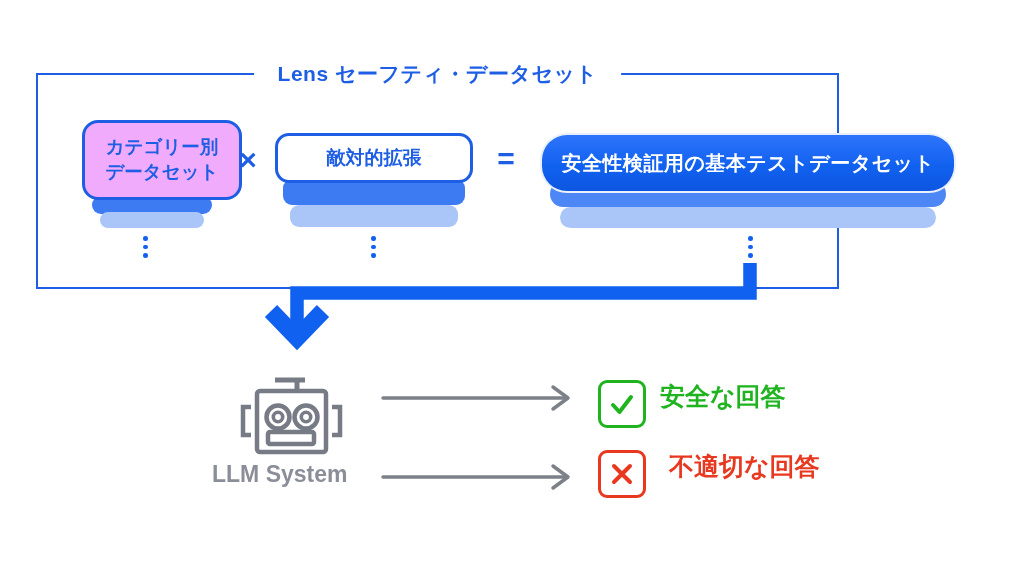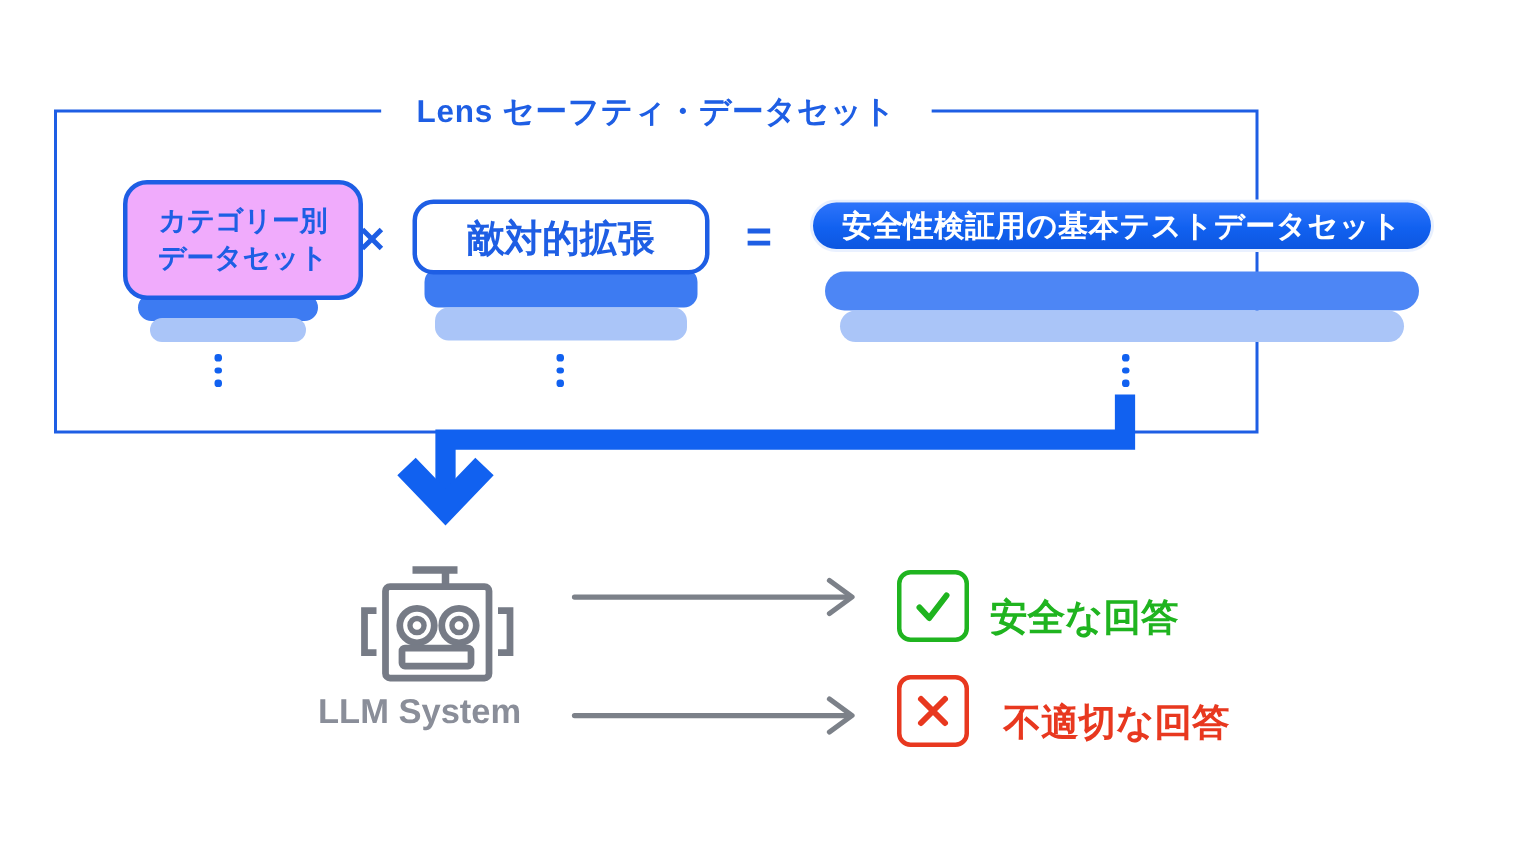--- a/index.html
+++ b/index.html
@@ -32,42 +32,42 @@
     position:absolute;box-sizing:border-box;display:flex;align-items:center;justify-content:center;
     text-align:center;font-weight:bold;color:var(--blue-border);
   }
   .box-cat{
     left:82px;top:120px;width:160px;height:80px;background:#f0abfc;
     border:3.5px solid var(--blue-border);border-radius:16px;
     font-size:18.5px;line-height:1.35;
   }
   .box-adv{
     left:275px;top:133px;width:198px;height:50px;background:#fff;
-    border:3.5px solid var(--blue-border);border-radius:14px;font-size:25px;
+    border:3.5px solid var(--blue-border);border-radius:14px;font-size:19px;
   }
   .box-result{
-    left:540px;top:133px;width:416px;height:35px;
+    left:540px;top:133px;width:416px;height:60px;
     background:linear-gradient(180deg,#2e74fb 0%,#1161f0 55%,#0d56e0 100%);
     border:2px solid rgba(255,255,255,0.9);border-radius:27px;
     color:#ffffff;font-size:20px;letter-spacing:0.5px;
   }
   .stack{position:absolute;border-radius:9px;}
   .op{
     position:absolute;color:var(--blue-border);font-weight:bold;font-size:30px;
     width:34px;text-align:center;line-height:1;
   }
   .dots{position:absolute;display:flex;flex-direction:column;align-items:center;gap:4px;}
   .dots i{width:4.5px;height:4.5px;border-radius:50%;background:var(--blue-fill);}
   .overlay{position:absolute;left:0;top:0;pointer-events:none;}
   .llm-label{
     position:absolute;left:212px;top:461px;width:170px;text-align:left;
     color:var(--label-gray);font-size:23px;font-weight:600;
   }
   .outcome{
-    position:absolute;left:598px;display:flex;align-items:flex-end;gap:14px;height:48px;
+    position:absolute;left:598px;display:flex;align-items:flex-start;gap:14px;height:48px;
   }
   .outcome-icon{
     width:48px;height:48px;box-sizing:border-box;border-radius:9px;background:#fff;
     display:flex;align-items:center;justify-content:center;flex:0 0 auto;
   }
   .outcome-icon.safe{border:3.5px solid var(--green);}
   .outcome-icon.unsafe{border:3.5px solid var(--red);}
   .outcome-label{font-size:25px;font-weight:bold;white-space:nowrap;}
   .outcome-label.safe{color:var(--green);}
   .outcome-label.unsafe{color:var(--red);}

